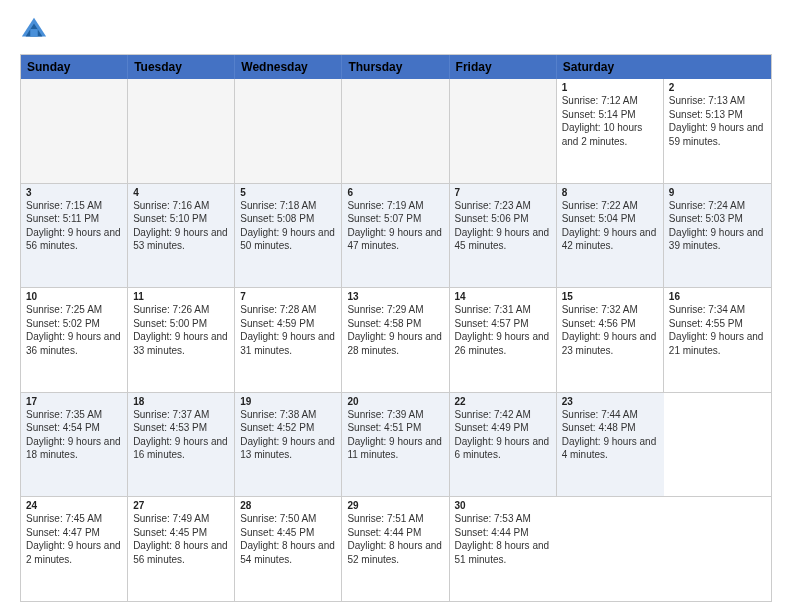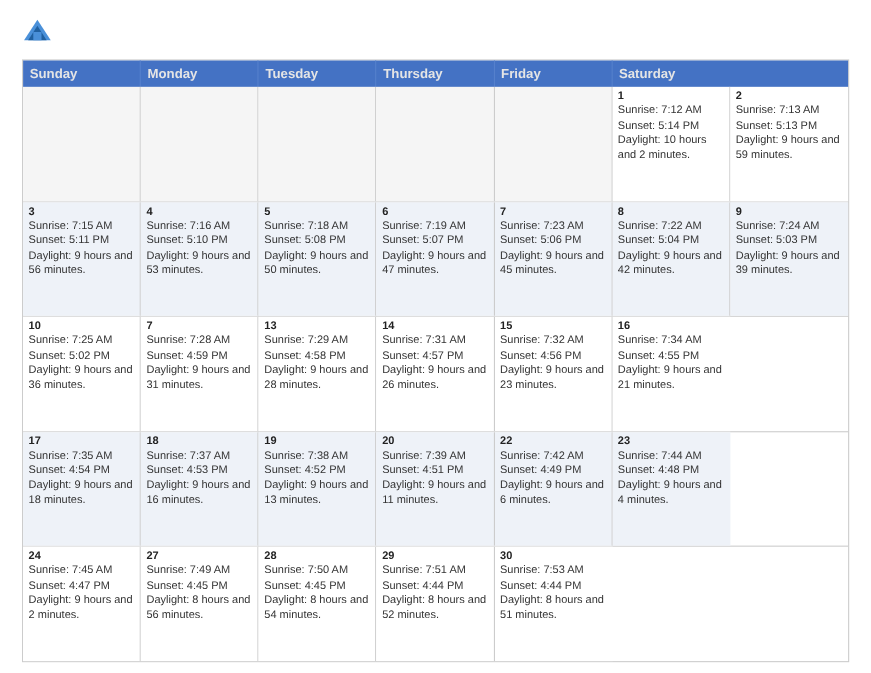--- a/index.html
+++ b/index.html
@@ -59,21 +59,21 @@
       display: flex;
       flex-direction: column;
       border: 1px solid #ccc;
     }
     .cal-header {
       display: grid;
       grid-template-columns: repeat(7, 1fr);
       background: #4472c4;
     }
     .cal-header-cell {
-      color: #e5e5e5;
+      color: #000000;
       font-size: 12px;
       font-weight: bold;
       padding: 5px 6px;
       text-align: left;
       border-right: 1px solid #5580cc;
     }
     .cal-header-cell:last-child { border-right: none; }
     .cal-body {
       flex: 1;
       display: flex;
@@ -127,22 +127,22 @@
     </div>
     <div class="title-block">
       <div class="main-title"></div>
       <div class="subtitle"></div>
     </div>
   </div>
 
   <div class="calendar">
     <div class="cal-header">
     <div class="cal-header-cell">Sunday</div>
-        <div class="cal-header-cell">Monday</div>
         <div class="cal-header-cell">Tuesday</div>
+        <div class="cal-header-cell">Wednesday</div>
         <div class="cal-header-cell">Thursday</div>
         <div class="cal-header-cell">Friday</div>
         <div class="cal-header-cell">Saturday</div>
       </div>
     <div class="cal-body">
     <div class="cal-row">
           <div class="cal-cell empty"></div>
           <div class="cal-cell empty"></div>
           <div class="cal-cell empty"></div>
           <div class="cal-cell empty"></div>
@@ -205,20 +205,26 @@
           </div>
         </div>
         <div class="cal-row">
           <div class="cal-cell">
             <div class="day-num">10</div>
             <div class="day-info">Sunrise: 7:25 AM
 Sunset: 5:02 PM
 Daylight: 9 hours and 36 minutes.</div>
           </div>
           <div class="cal-cell">
+            <div class="day-num">11</div>
+            <div class="day-info">Sunrise: 7:26 AM
+Sunset: 5:00 PM
+Daylight: 9 hours and 33 minutes.</div>
+          </div>
+          <div class="cal-cell">
             <div class="day-num">7</div>
             <div class="day-info">Sunrise: 7:28 AM
 Sunset: 4:59 PM
 Daylight: 9 hours and 31 minutes.</div>
           </div>
           <div class="cal-cell">
             <div class="day-num">13</div>
             <div class="day-info">Sunrise: 7:29 AM
 Sunset: 4:58 PM
 Daylight: 9 hours and 28 minutes.</div>

